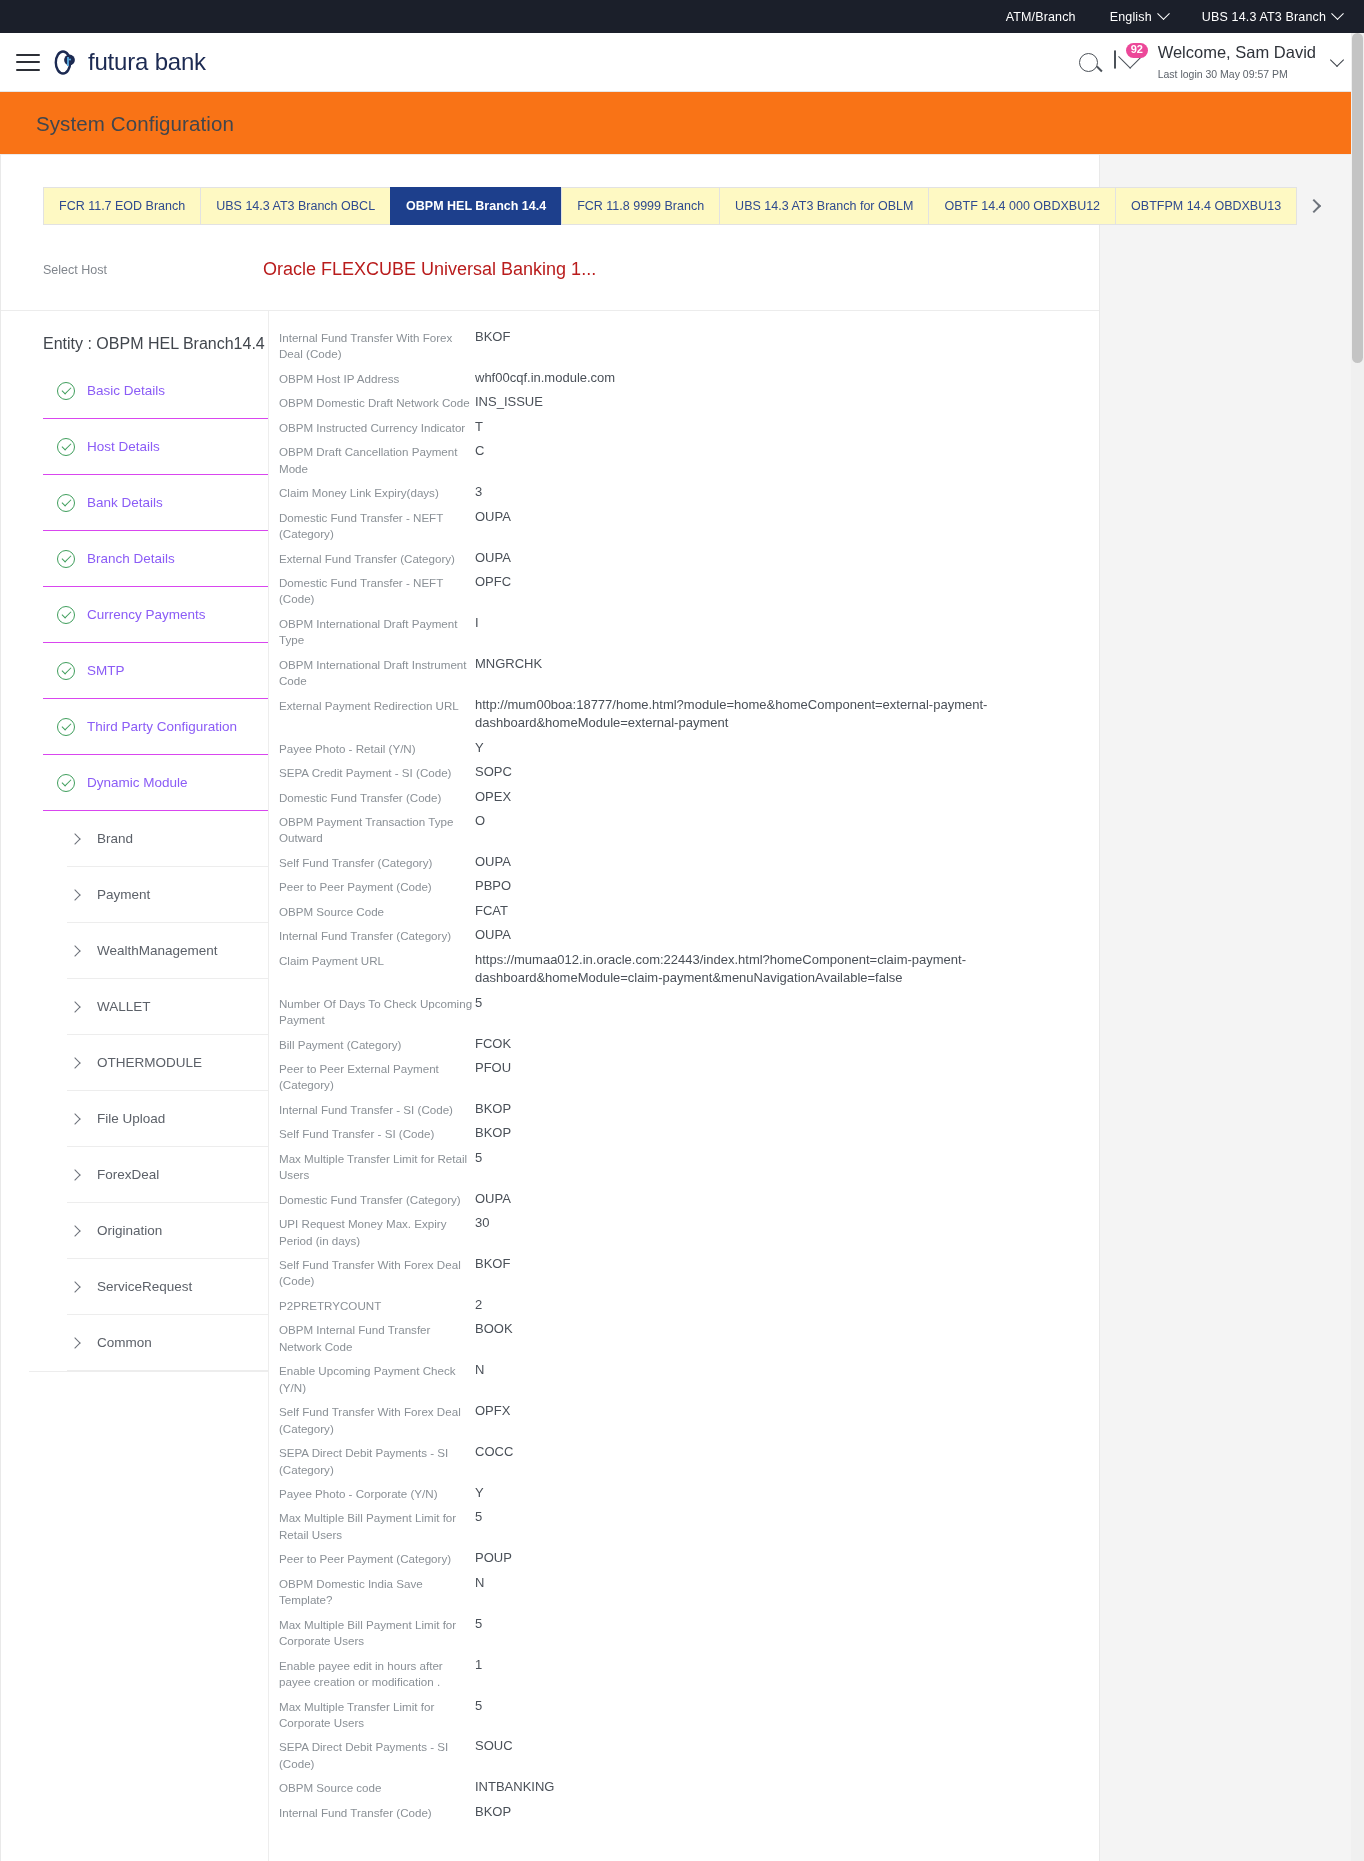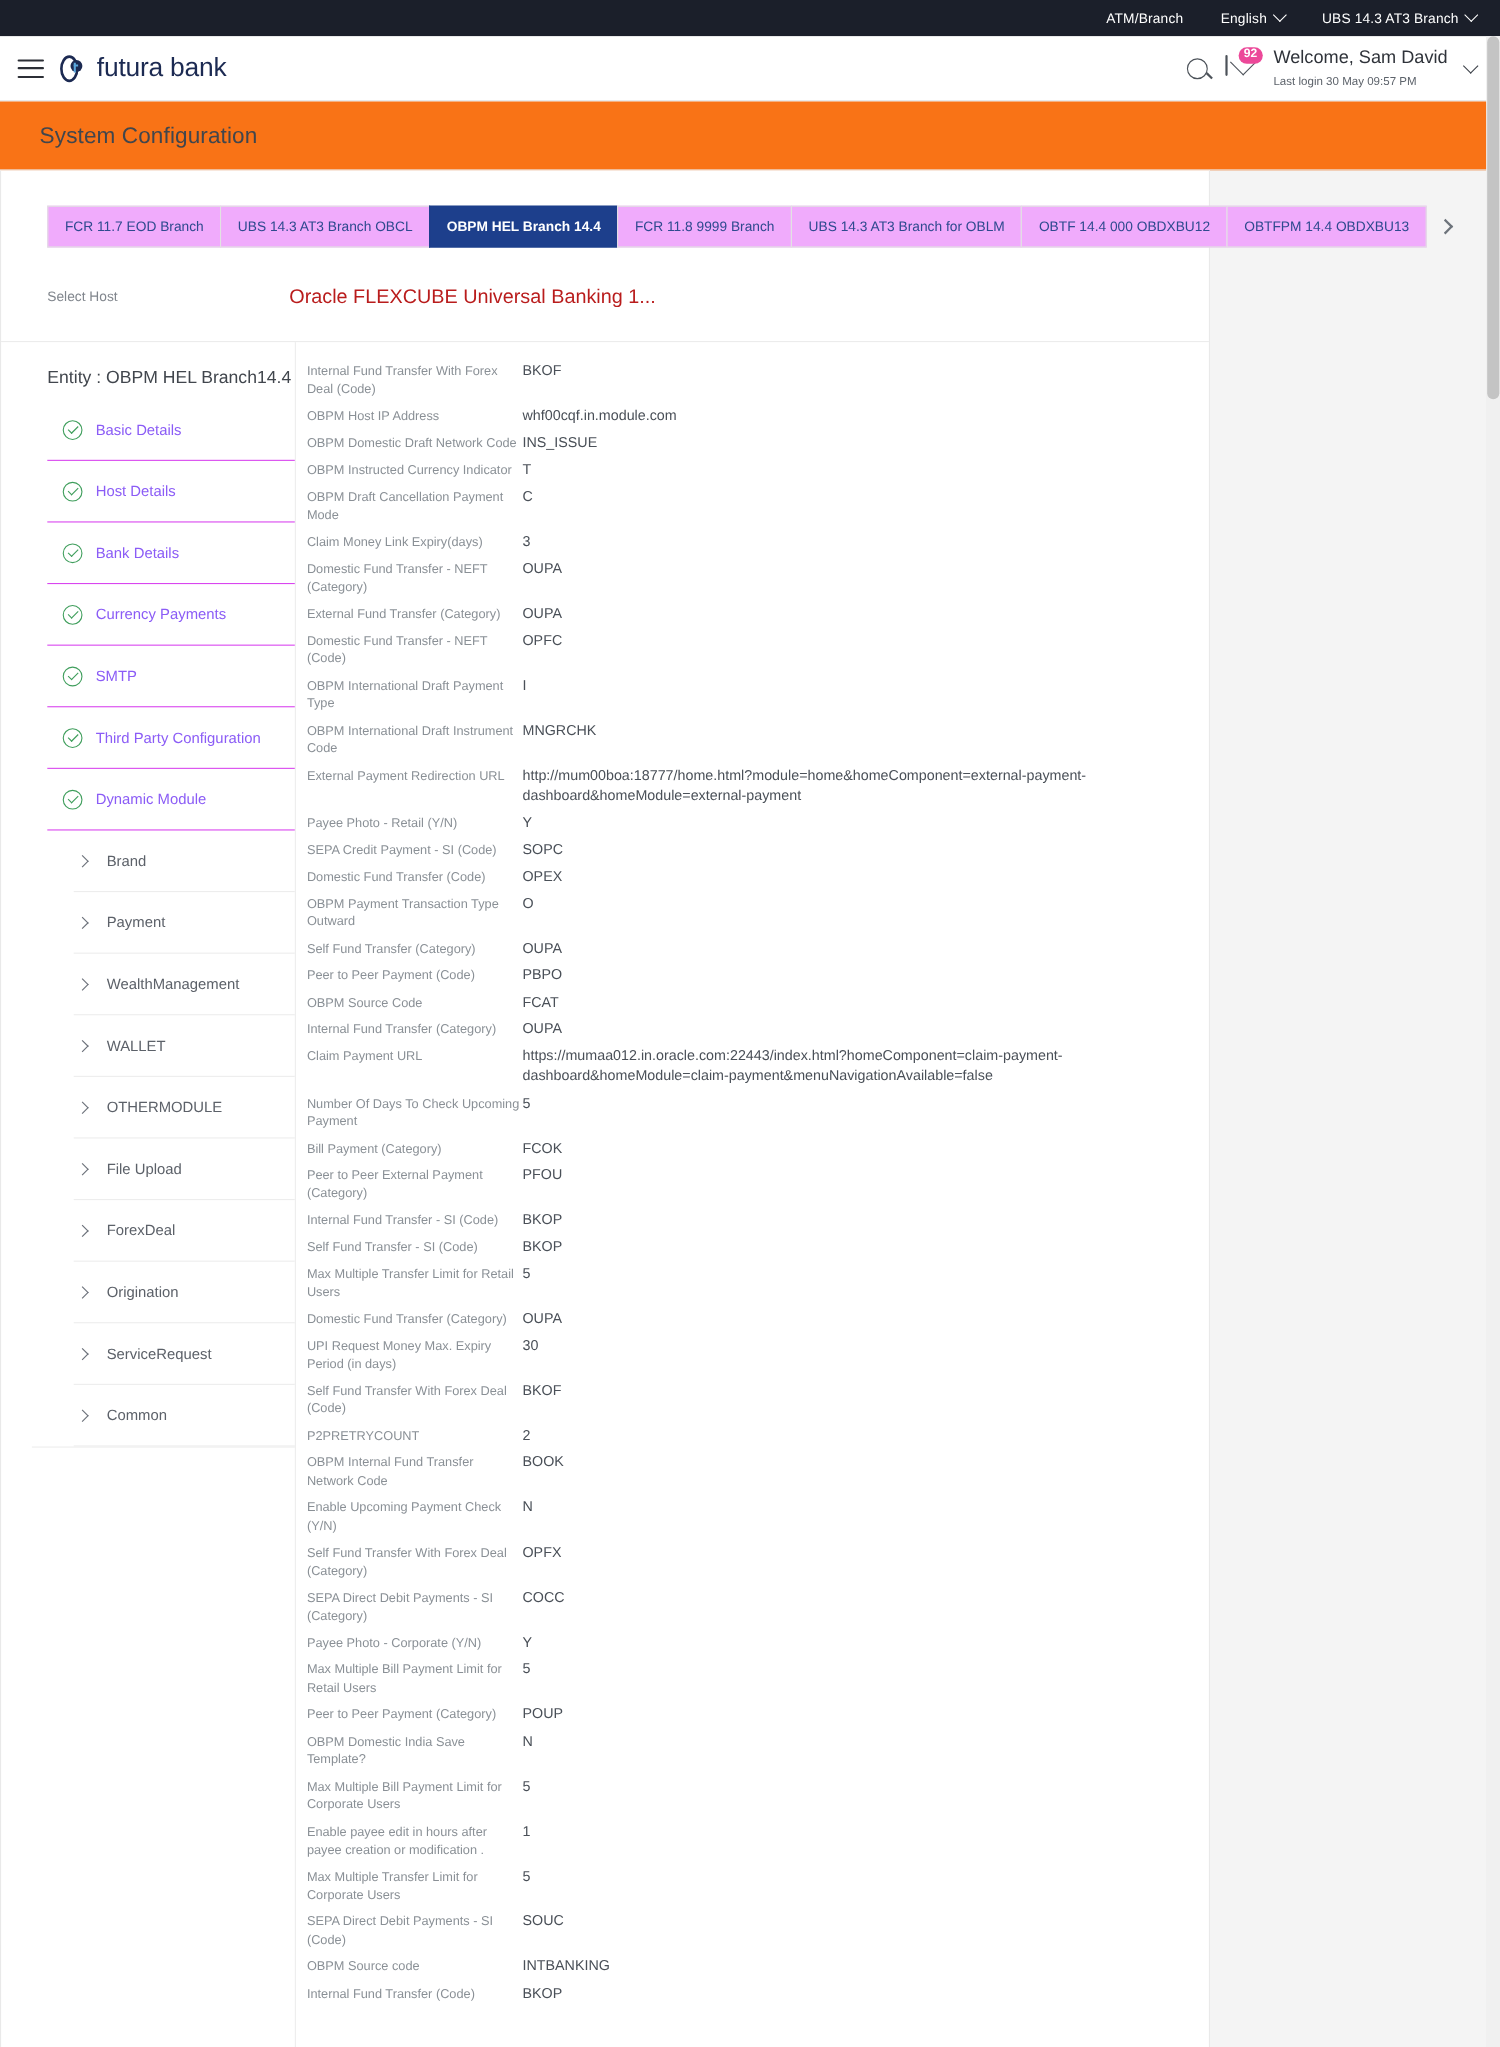--- a/index.html
+++ b/index.html
@@ -163,21 +163,21 @@
     align-items: stretch;
     padding: 32px 0 0 42px;
   }
   .tabs {
     display: flex;
     align-items: stretch;
   }
   .tab {
     border: 1px solid #e2e2e2;
     border-right: none;
-    background: #f0abfc;
+    background: #fef9c3;
     color: #2e4a8f;
     font-size: 12.5px;
     padding: 11px 15px;
     white-space: nowrap;
     display: flex;
     align-items: center;
     cursor: pointer;
   }
   .tab:last-of-type { border-right: 1px solid #e2e2e2; }
   .tab.active {
@@ -430,20 +430,24 @@
         <div class="nav-item">
           <span class="check-icon"></span>
           <span>Host Details</span>
         </div>
         <div class="nav-item">
           <span class="check-icon"></span>
           <span>Bank Details</span>
         </div>
         <div class="nav-item">
           <span class="check-icon"></span>
+          <span>Branch Details</span>
+        </div>
+        <div class="nav-item">
+          <span class="check-icon"></span>
           <span>Currency Payments</span>
         </div>
         <div class="nav-item">
           <span class="check-icon"></span>
           <span>SMTP</span>
         </div>
         <div class="nav-item">
           <span class="check-icon"></span>
           <span>Third Party Configuration</span>
         </div>

